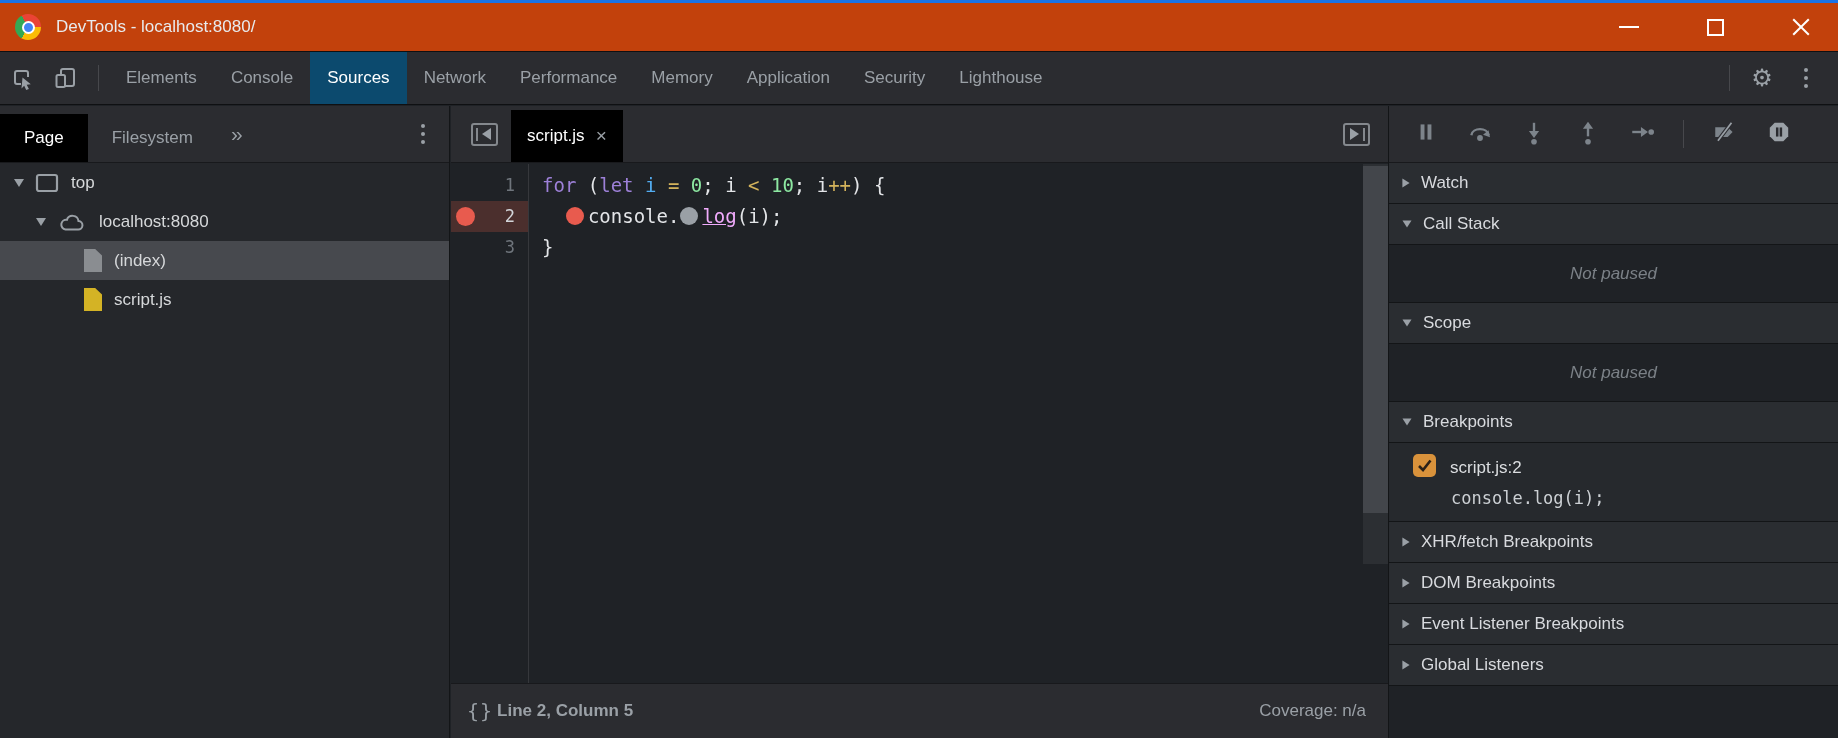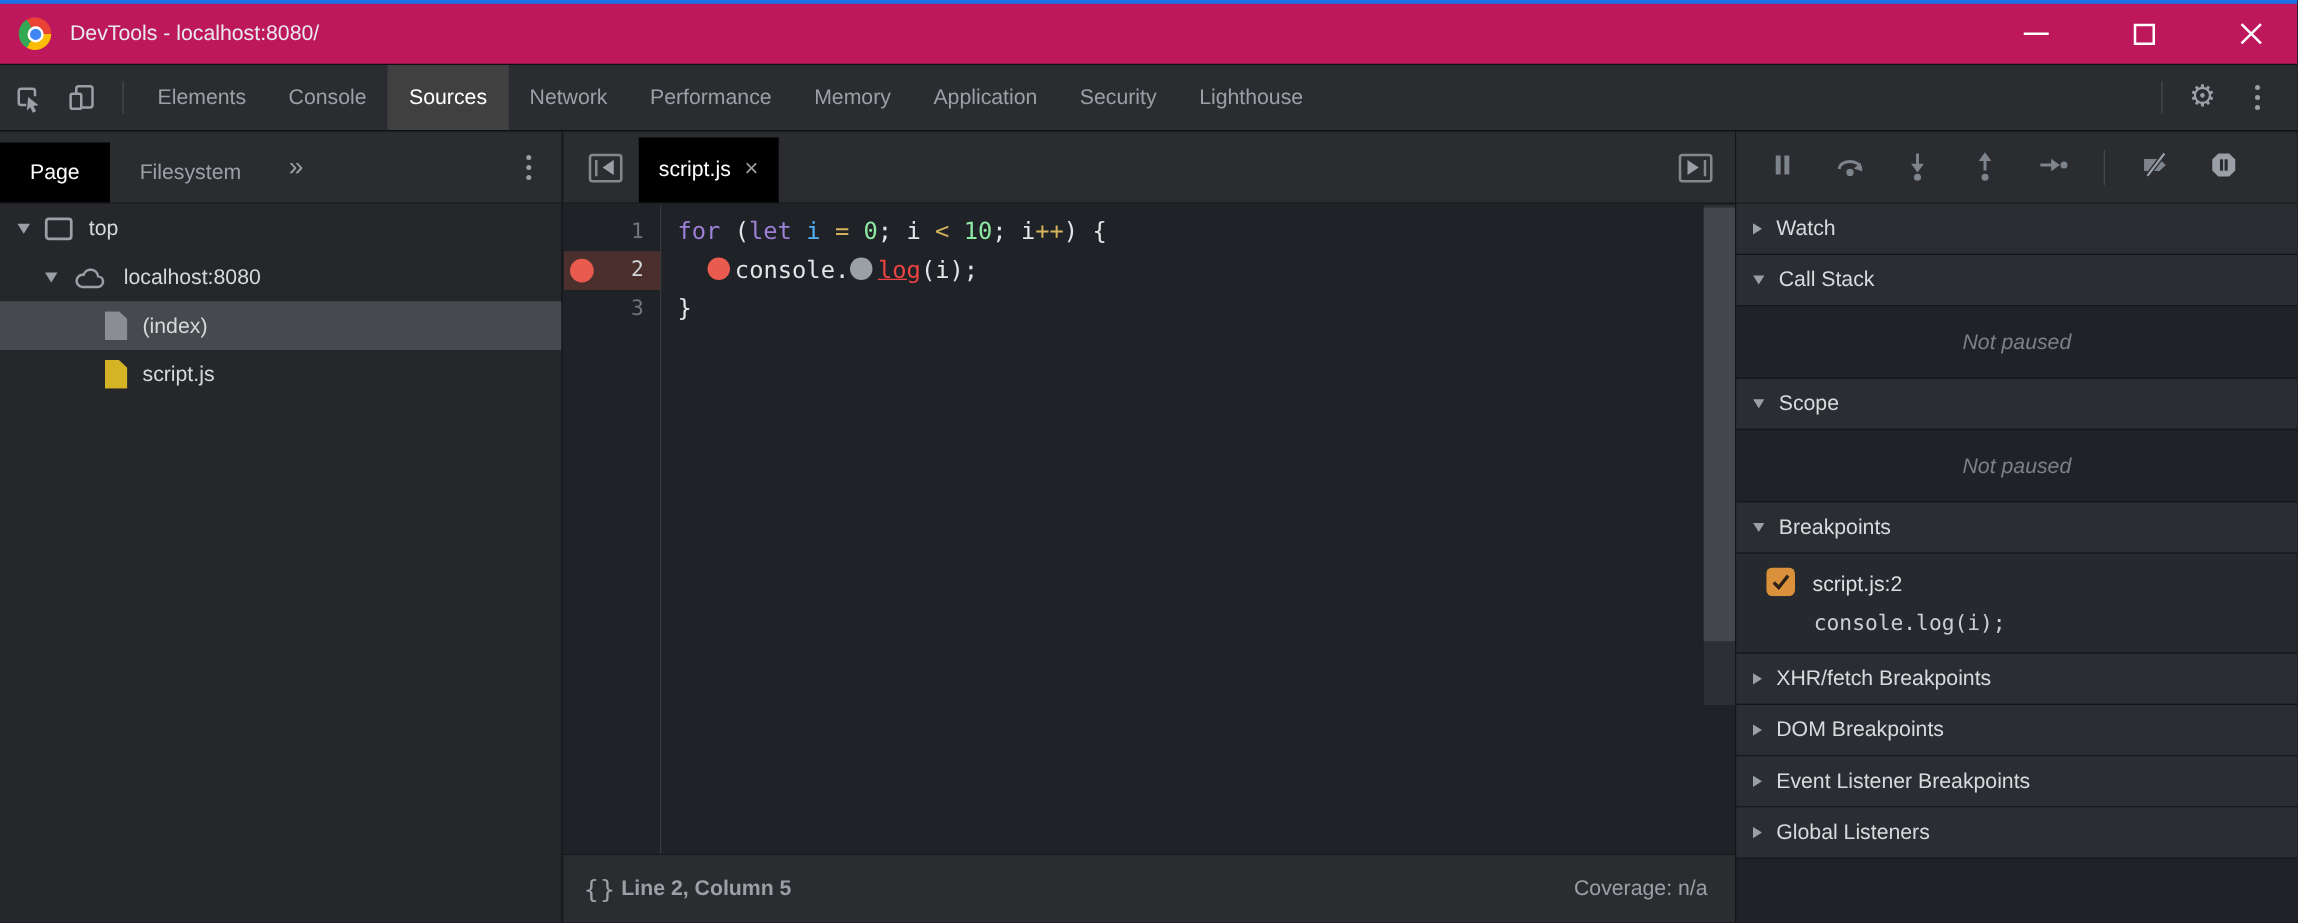--- a/index.html
+++ b/index.html
@@ -1,21 +1,21 @@
 <!DOCTYPE html>
 <html><head>
 <meta charset="utf-8">
 <style>
   * { box-sizing: border-box; margin: 0; padding: 0; }
   html,body { width:1838px; height:738px; overflow:hidden; background:#1f2226;
               font-family:"Liberation Sans", sans-serif; }
   .app { position:relative; width:1838px; height:738px; overflow:hidden; background:#1f2226; }
 
   
-  .titlebar { position:absolute; top:0; left:0; right:0; height:52px; background:#be185d;
+  .titlebar { position:absolute; top:0; left:0; right:0; height:52px; background:#c2410c;
               border-top:3px solid #1a73e8; border-bottom:1px solid #0f1012;
               display:flex; align-items:center; }
   .logo { width:26px; height:26px; border-radius:50%; margin-left:15px; flex:0 0 auto;
           background:conic-gradient(from -30deg,#ea4335 0 120deg,#fbbc05 0 240deg,#34a853 0 360deg);
           display:flex; align-items:center; justify-content:center; }
   .logo-center { width:13px; height:13px; border-radius:50%; background:#4285f4; border:2.5px solid #fff; }
   .win-title { color:#e8eaed; font-size:17px; margin-left:15px; }
   .win-controls { margin-left:auto; margin-right:14px; display:flex; gap:40px; }
   .win-btn { width:46px; height:32px; display:flex; align-items:center; justify-content:center; position:relative; }
   .glyph-min { width:20px; height:2px; background:#fff; }
@@ -25,21 +25,21 @@
   .glyph-close span:first-child { transform:rotate(45deg); }
   .glyph-close span:last-child  { transform:rotate(-45deg); }
 
   
   .toolbar { position:absolute; top:52px; left:0; right:0; height:53px; background:#2b2c30;
              border-bottom:1px solid #0f1012; display:flex; align-items:stretch; }
   .tb-iconbtn { width:44px; display:flex; align-items:center; justify-content:center; }
   .tb-sep { width:1px; height:26px; background:#47484c; align-self:center; margin:0 10px; }
   .tabs { display:flex; align-items:stretch; }
   .tab { padding:0 17px; display:flex; align-items:center; color:#9aa0a6; font-size:17px; cursor:default; }
-  .tab.active { background:#404040; color:#fff;text-align:right; }
+  .tab.active { background:#0c4a6e; color:#fff;text-align:right; }
   .tb-right { margin-left:auto; display:flex; align-items:stretch; padding-right:10px; }
   .gear { font-size:24px; color:#9aa0a6; line-height:1; }
   .dots-v { display:flex; flex-direction:column; gap:4px; }
   .dots-v i { width:4px; height:4px; border-radius:50%; background:#9aa0a6; }
 
   
   .main { position:absolute; top:106px; left:0; right:0; bottom:0; }
   .navigator { position:absolute; left:0; top:0; bottom:0; width:450px; background:#25272b;
                border-right:1px solid #131517; }
   .editor { position:absolute; left:451px; right:450px; top:0; bottom:0; background:#1f2226; }
@@ -252,21 +252,21 @@
           </span>
       </div>
       <div class="code-area">
         <div class="gutter" id="gutter">
             <div class="gutter-line">1</div>
             <div class="gutter-line bp">2<div class="bp-dot" style="background: rgb(232, 91, 78);"></div></div>
             <div class="gutter-line">3</div>
           </div>
         <div class="code-lines" id="code-lines">
             <div class="code-line"><span style="color: rgb(157, 128, 216);">for</span><span style="color: rgb(227, 229, 232);"> (</span><span style="color: rgb(157, 128, 216);">let</span><span style="color: rgb(227, 229, 232);"> </span><span style="color: rgb(83, 174, 242);">i</span><span style="color: rgb(227, 229, 232);"> </span><span style="color: rgb(211, 179, 92);">=</span><span style="color: rgb(227, 229, 232);"> </span><span style="color: rgb(141, 232, 162);">0</span><span style="color: rgb(227, 229, 232);">; i </span><span style="color: rgb(211, 179, 92);">&lt;</span><span style="color: rgb(227, 229, 232);"> </span><span style="color: rgb(141, 232, 162);">10</span><span style="color: rgb(227, 229, 232);">; i</span><span style="color: rgb(211, 179, 92);">++</span><span style="color: rgb(227, 229, 232);">) {</span></div>
-            <div class="code-line"><span style="color: rgb(227, 229, 232);">  </span><span class="inline-dot" style="background: rgb(232, 91, 78);"></span><span style="color: rgb(227, 229, 232);">console.</span><span class="inline-dot" style="background: rgb(154, 160, 166);"></span><span style="color: #ef4444; text-decoration: underline;">log</span><span style="color: rgb(227, 229, 232);">(i);</span></div>
+            <div class="code-line"><span style="color: rgb(227, 229, 232);">  </span><span class="inline-dot" style="background: rgb(232, 91, 78);"></span><span style="color: rgb(227, 229, 232);">console.</span><span class="inline-dot" style="background: rgb(154, 160, 166);"></span><span style="color: #f0abfc; text-decoration: underline;">log</span><span style="color: rgb(227, 229, 232);">(i);</span></div>
             <div class="code-line"><span style="color: rgb(227, 229, 232);">}</span></div>
           </div>
         <div class="scrollbar">
           <div class="scroll-thumb"></div>
         </div>
       </div>
       <div class="status-bar">
         <span class="fmt-icon">{}</span>
         <span class="status-pos">Line 2, Column 5</span>
         <span class="status-cov">Coverage: n/a</span>

